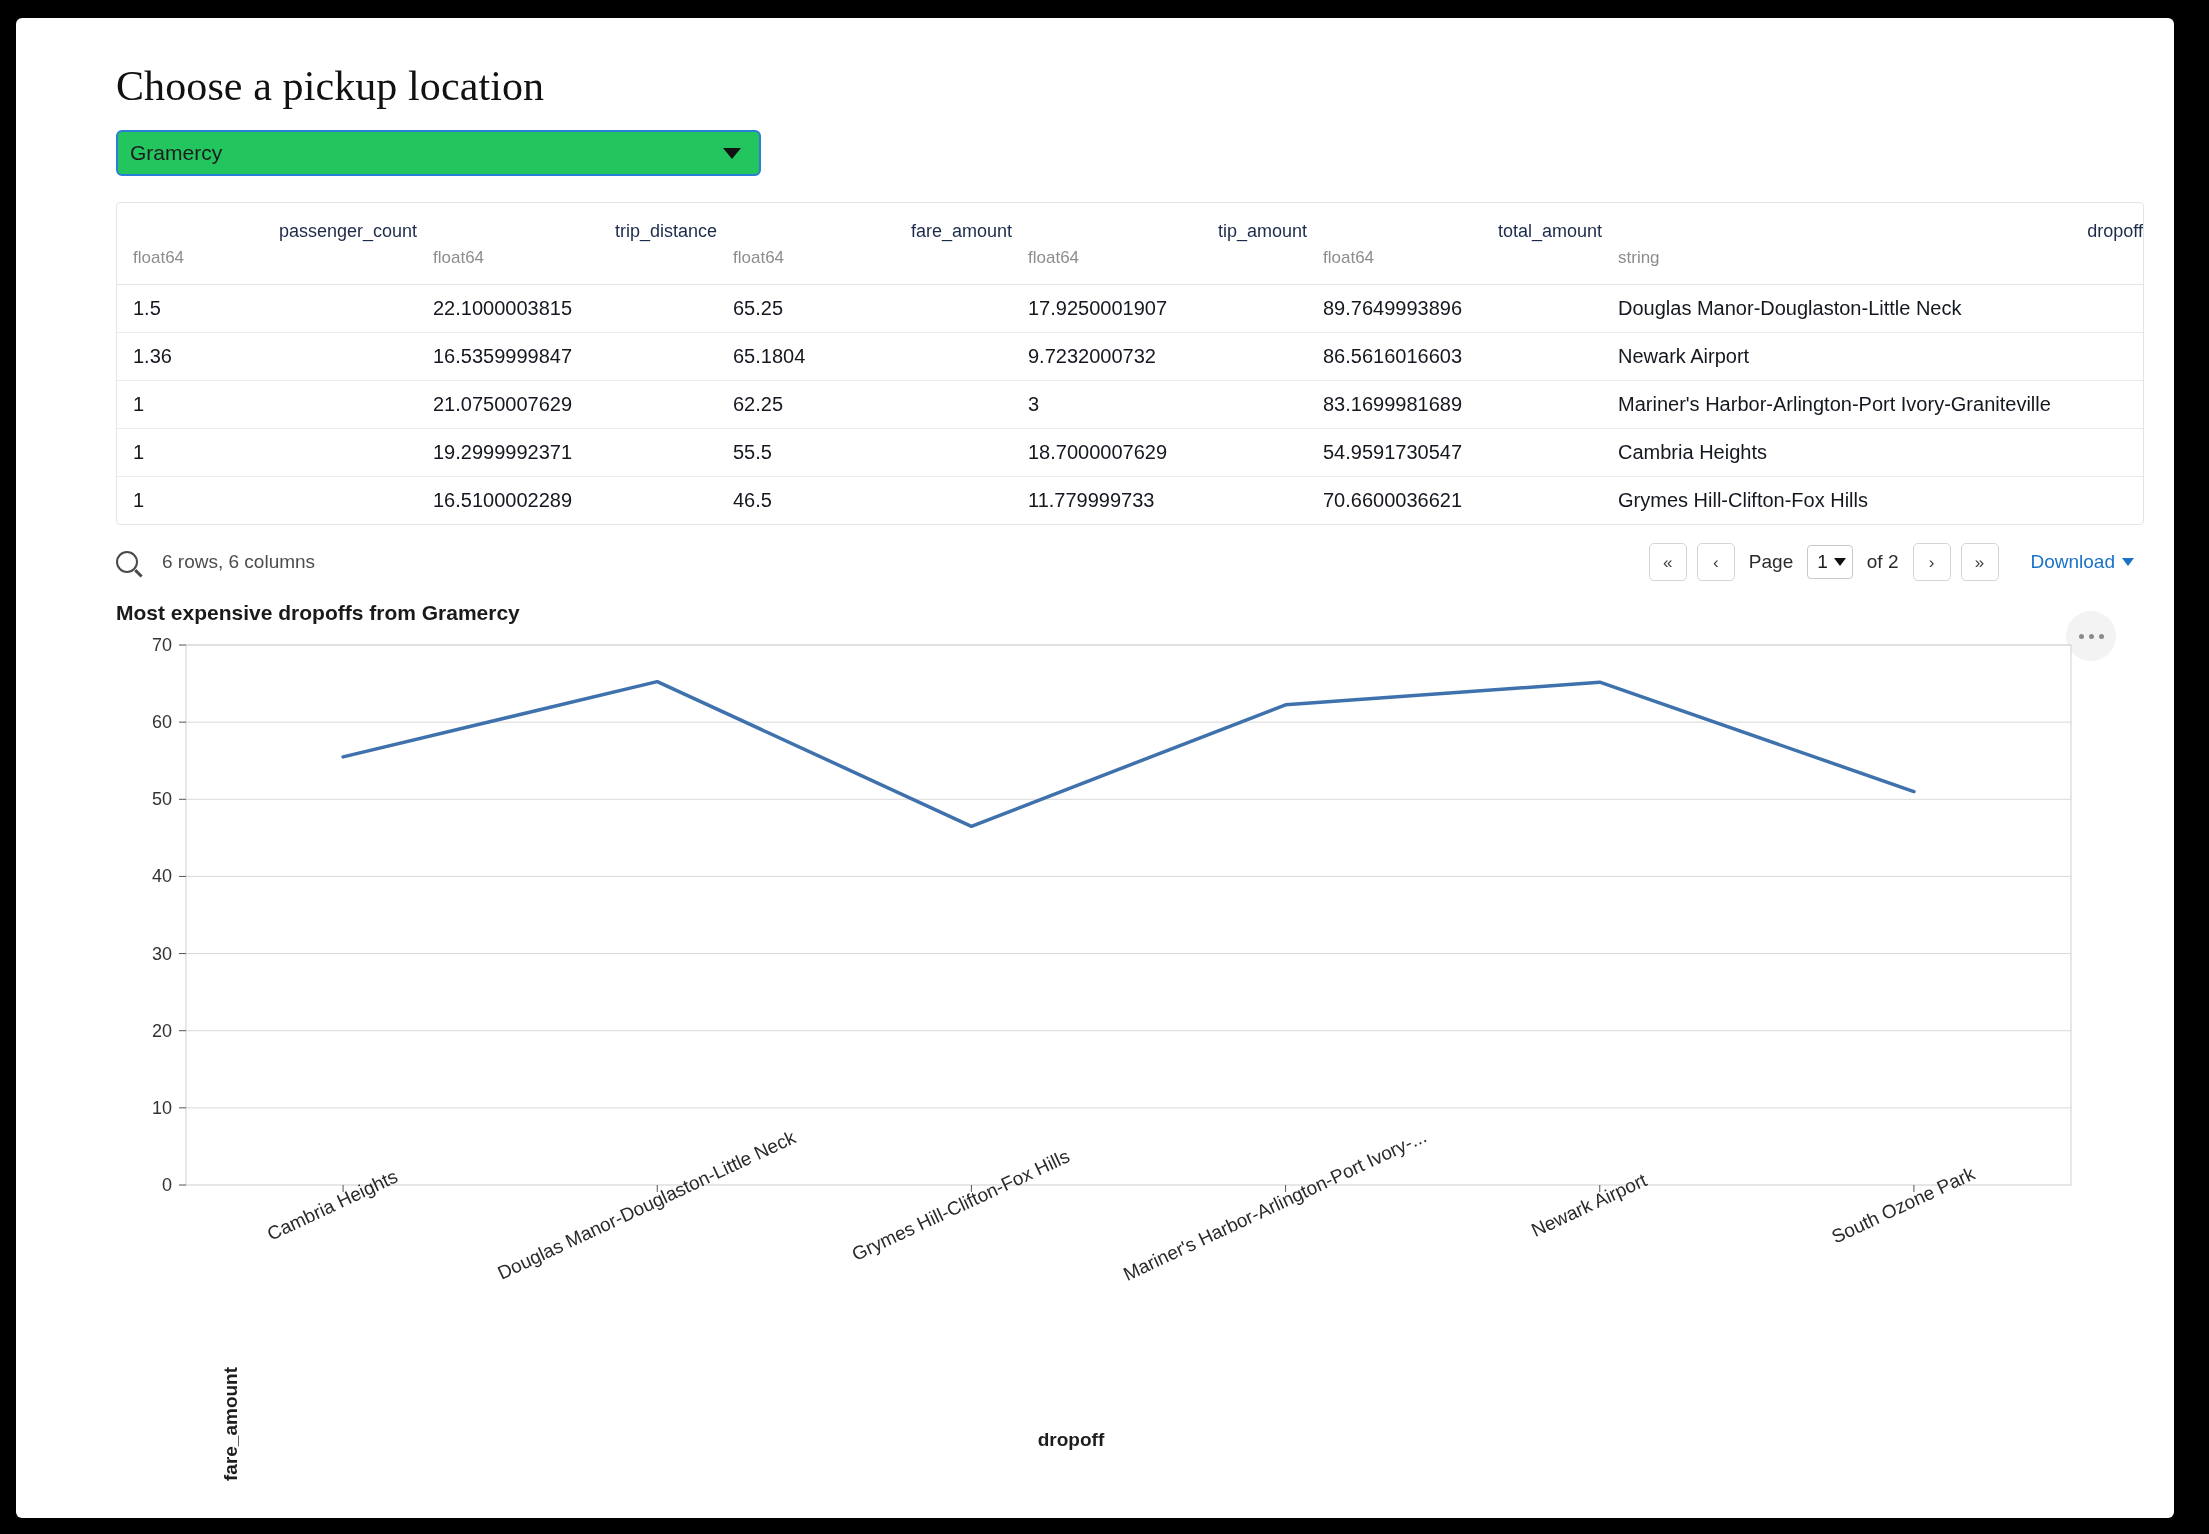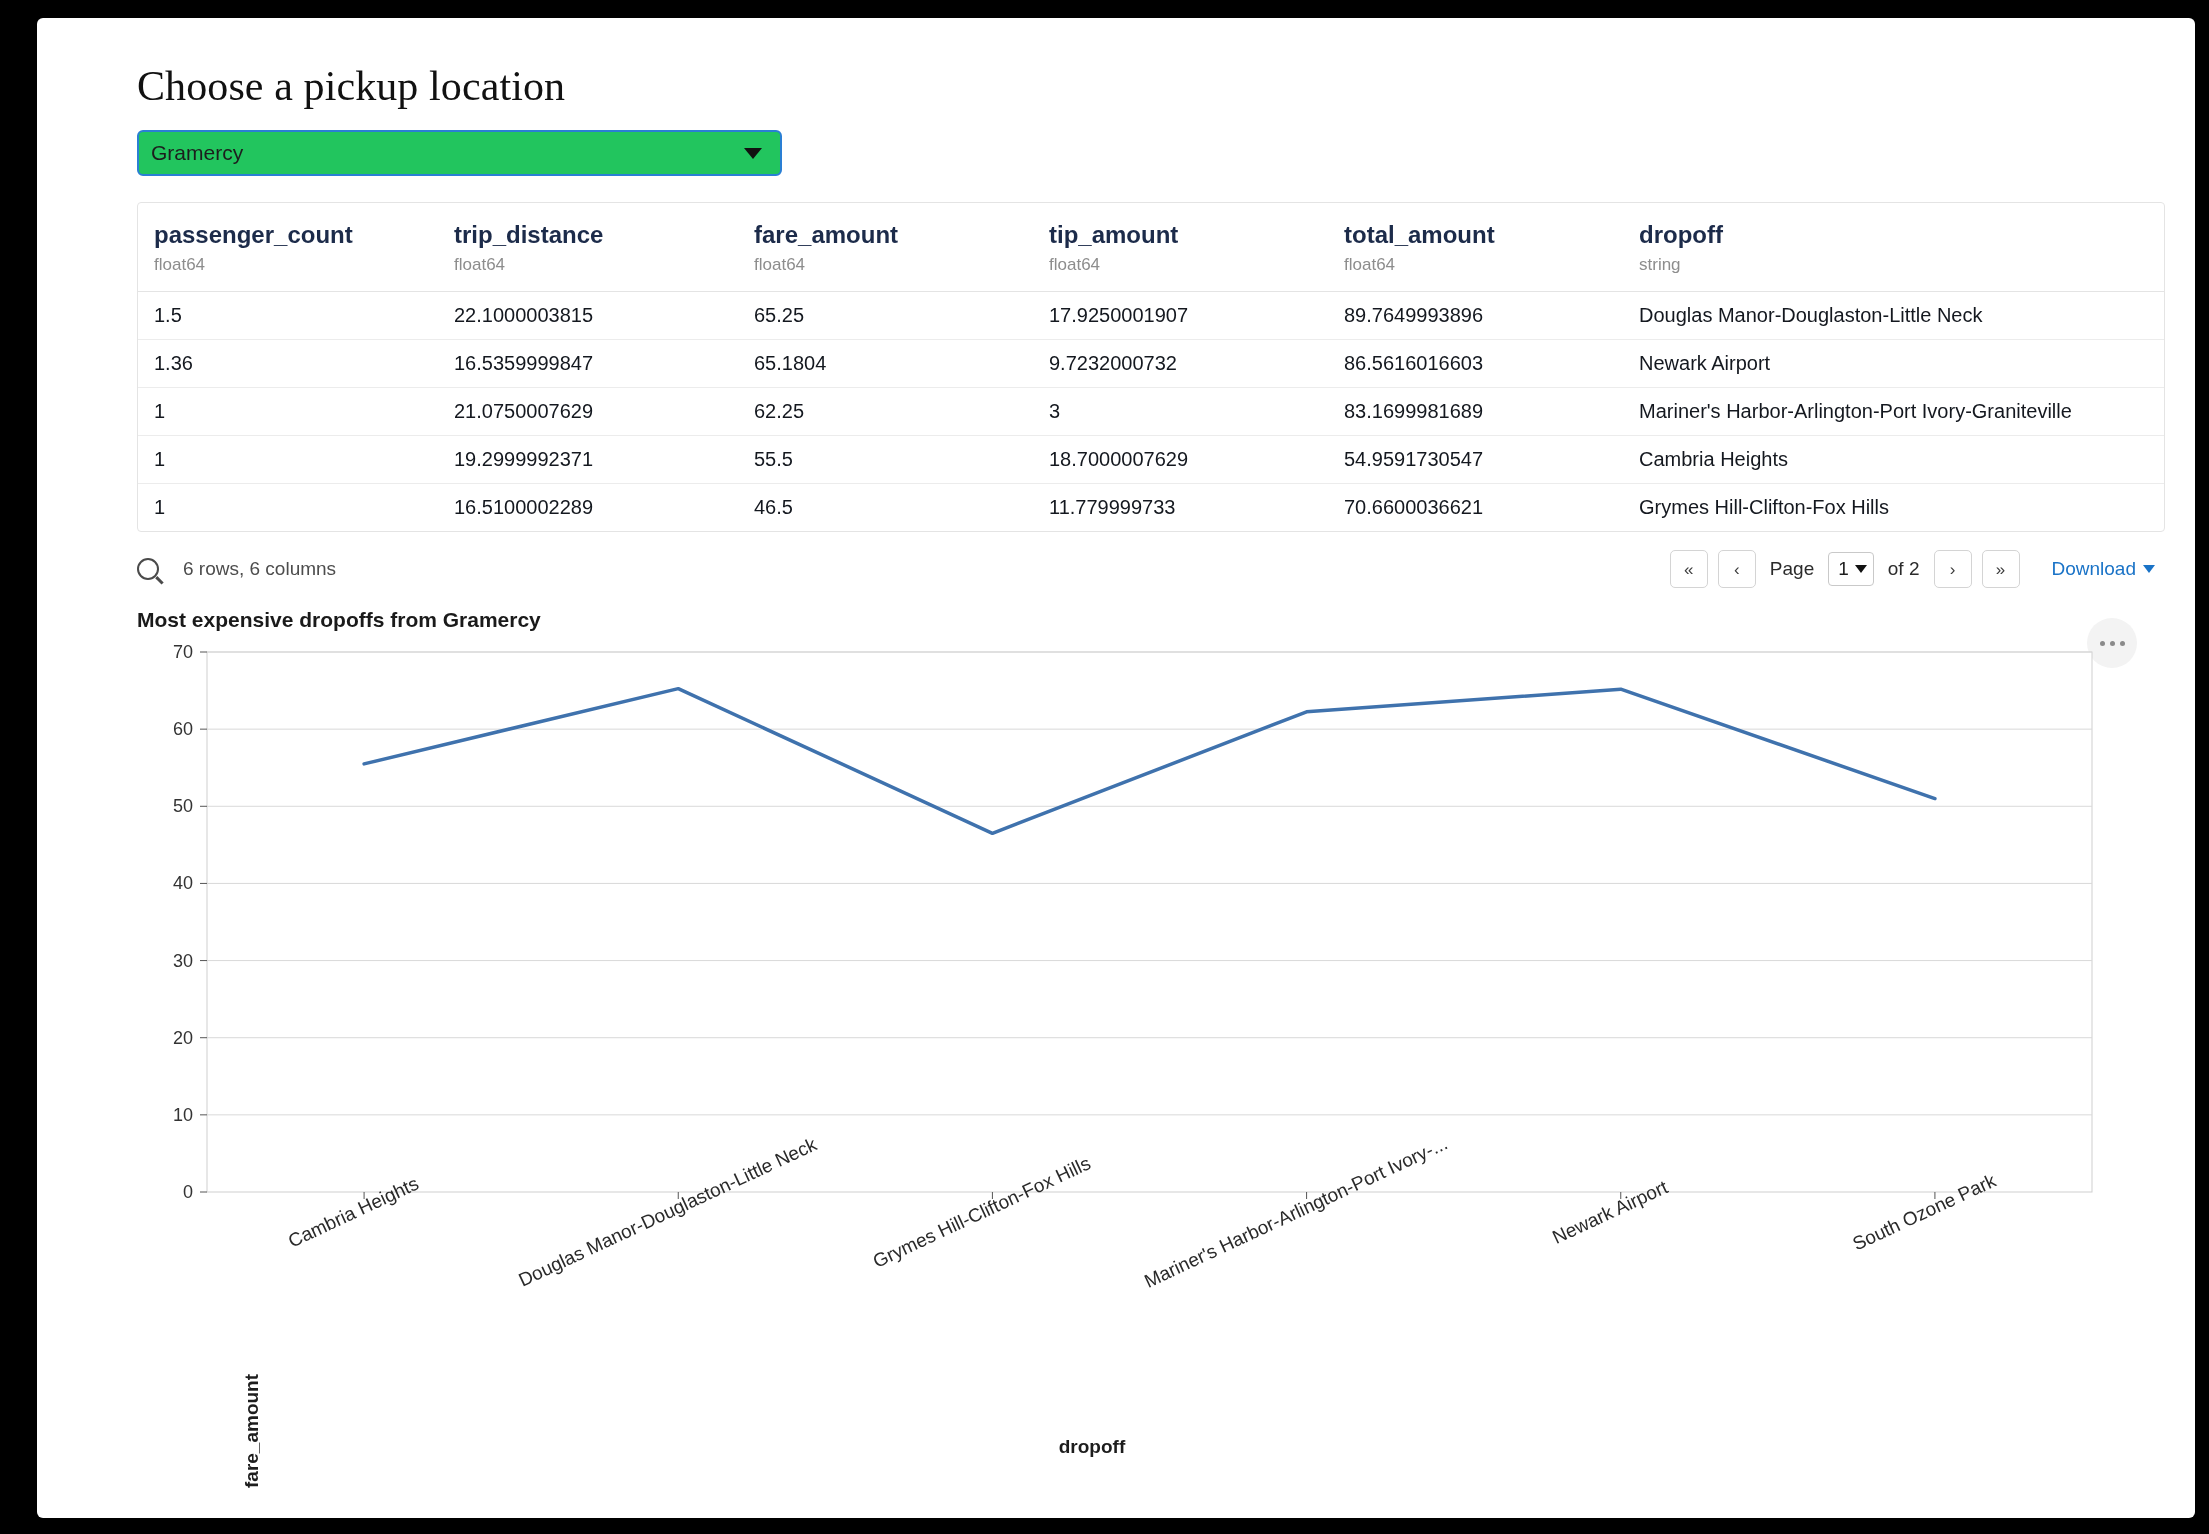--- a/index.html
+++ b/index.html
@@ -4,21 +4,21 @@
 <style>
   * { box-sizing: border-box; }
   html, body {
     margin: 0; padding: 0;
     background: #000;
     width: 2209px; height: 1534px;
     font-family: "Liberation Sans", sans-serif;
   }
   .screen {
     position: absolute;
-    left: 37px; top: 18px;
+    left: 16px; top: 18px;
     width: 2158px; height: 1500px;
     background: #ffffff;
     border-radius: 6px;
     overflow: hidden;
   }
   .inner {
     padding: 44px 0 0 100px;
   }
   .page-title {
     font-family: "Liberation Serif", serif;
@@ -67,24 +67,25 @@
     table-layout: fixed;
   }
   table.grid th {
     text-align: left;
     padding: 18px 0 16px 16px;
     border-bottom: 1px solid #e4e4e4;
     vertical-align: top;
   }
   .col-name {
     display: block;
-    font-size: 24px;
-    font-weight: bold;
+    font-size: 18px;
+    font-weight: normal;
     color: #1c2b4a;
     margin-bottom: 6px;
+    text-align: right;
   }
   .col-type {
     display: block;
     font-size: 17px;
     font-weight: normal;
     color: #8d8d8d;
   }
   table.grid td {
     padding: 12px 0 12px 16px;
     border-bottom: 1px solid #ececec;

